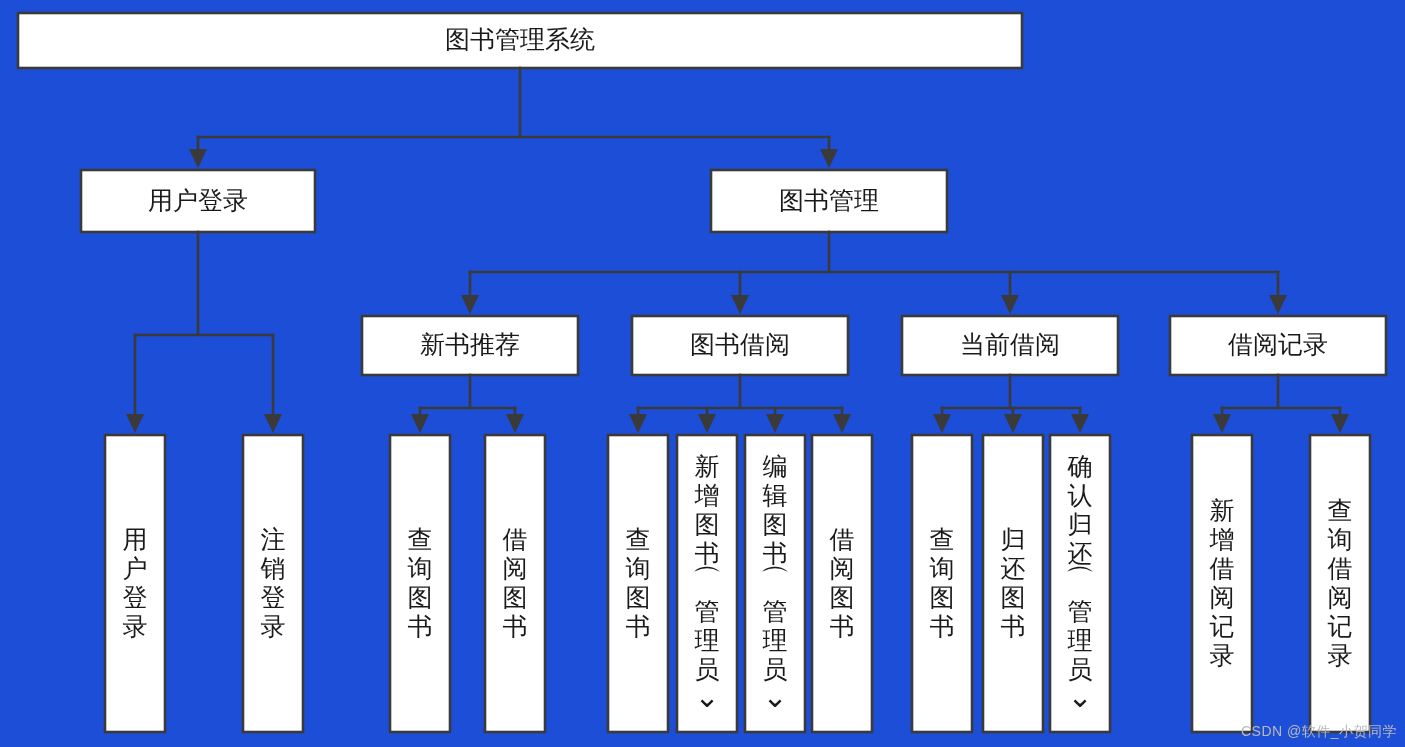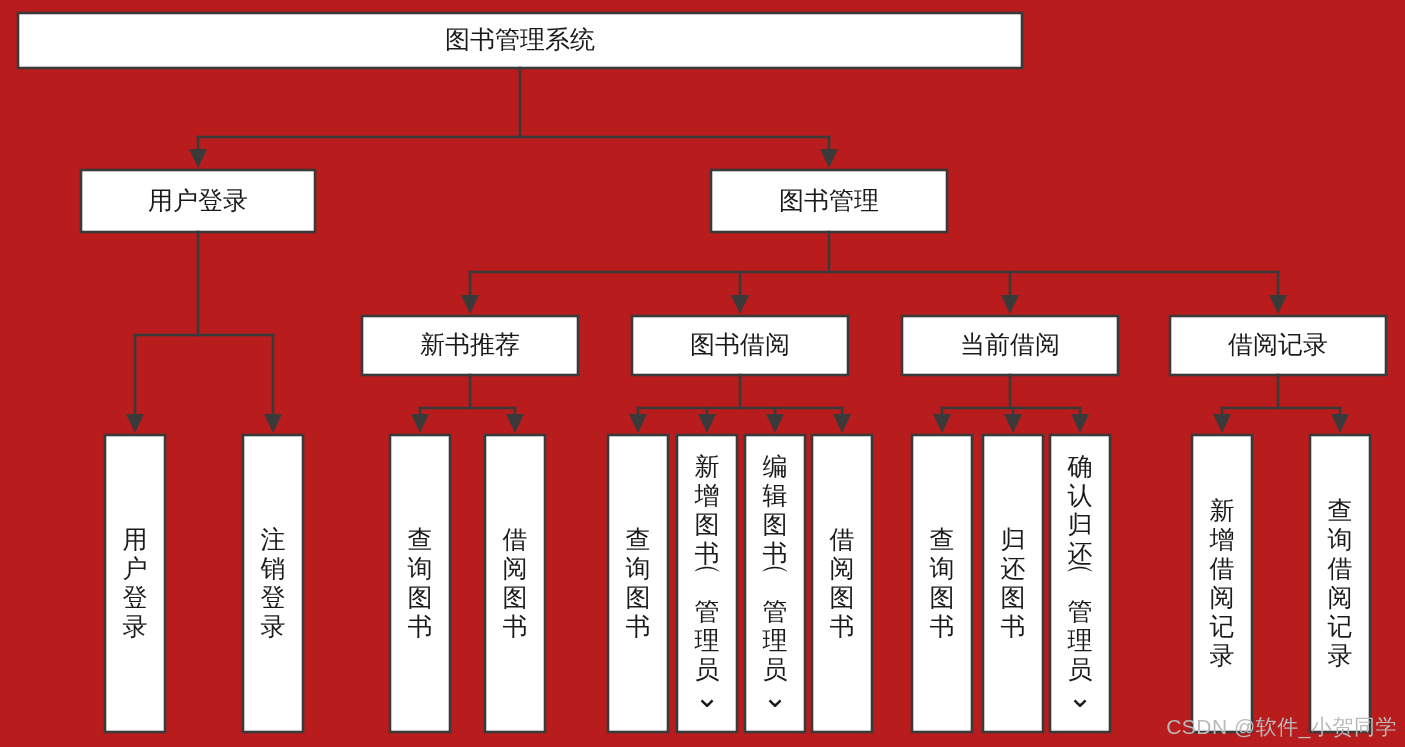--- a/index.html
+++ b/index.html
@@ -7,21 +7,21 @@
     padding: 0;
     background: #ffffff;
   }
   body {
     font-family: "Liberation Sans", "DejaVu Sans", sans-serif;
   }
   #diagram-root {
     position: relative;
     width: 1405px;
     height: 747px;
-    background: #b91c1c;
+    background: #1d4ed8;
     overflow: hidden;
   }
   svg#diagram-svg {
     position: absolute;
     left: 0;
     top: 0;
     width: 1405px;
     height: 747px;
     display: block;
   }
@@ -51,21 +51,21 @@
     font-family: "Liberation Sans", "DejaVu Sans", sans-serif;
     font-size: 25px;
     fill: #1a1a1a;
     text-anchor: middle;
   }
   .watermark {
     position: absolute;
     right: 8px;
     bottom: 6px;
     font-family: "Liberation Sans", "DejaVu Sans", sans-serif;
-    font-size: 21px;
+    font-size: 14px;
     color: #b9b9b9;
     white-space: nowrap;
     letter-spacing: 0.5px;
     pointer-events: none;
   }
 </style>
 </head>
 <body>
 
 <div id="diagram-root">

